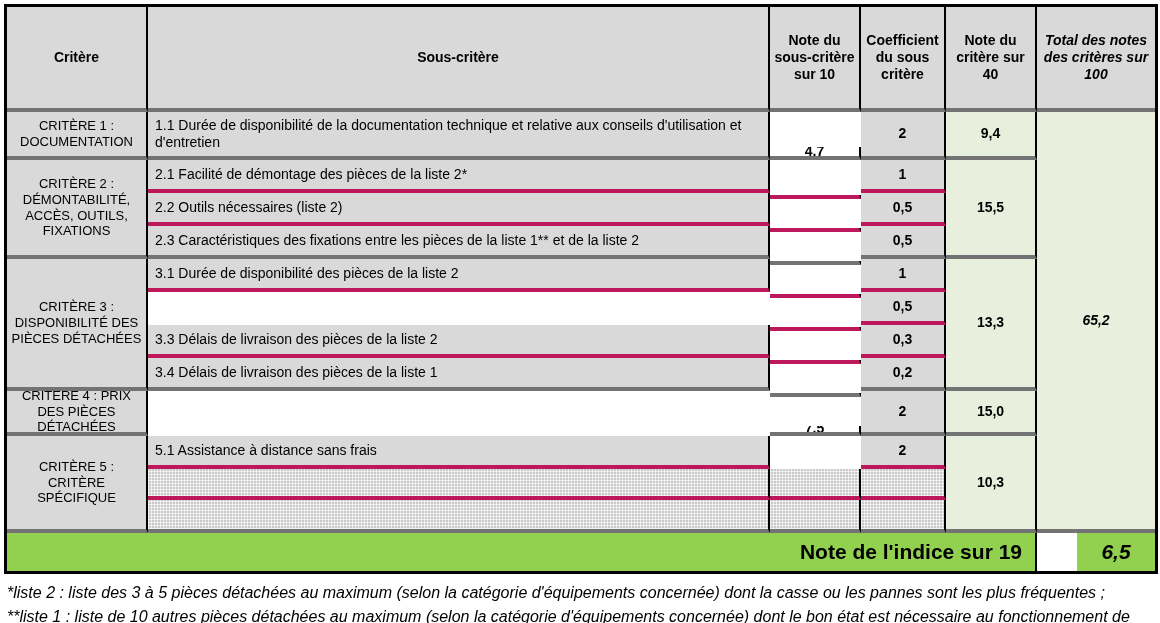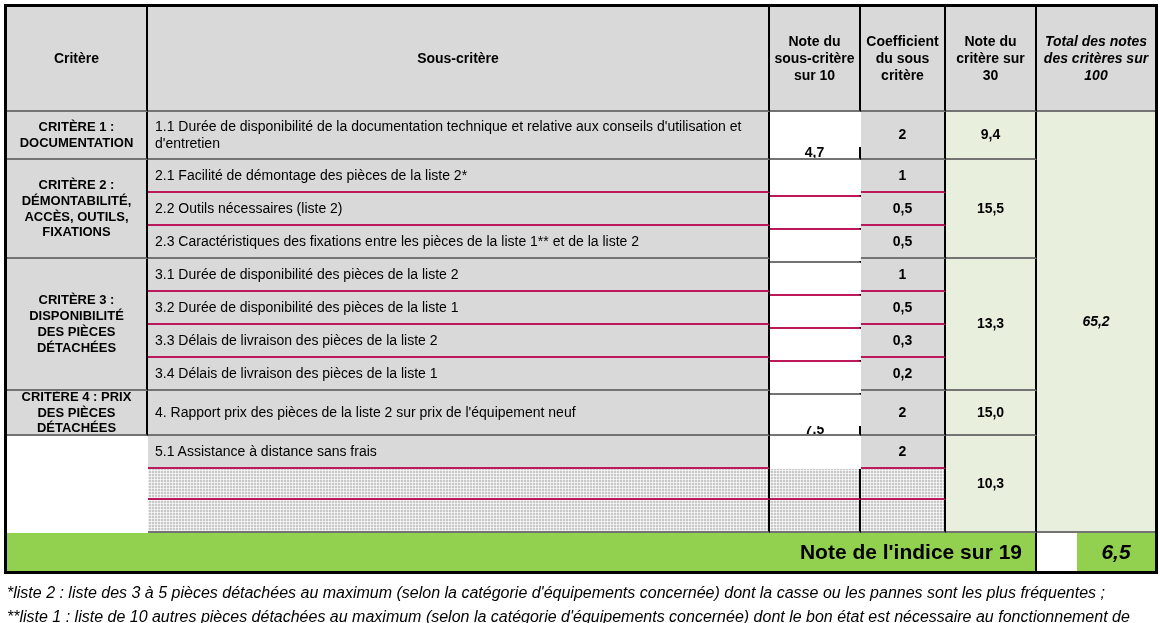--- a/index.html
+++ b/index.html
@@ -13,34 +13,34 @@
     display:grid;
     grid-template-columns:141px 622px 91px 85px 91px 118px;
     grid-template-rows:105px 48px 33px 33px 33px 33px 33px 33px 33px 45px 33px 31px 33px 38px;
     border:3px solid #000;
     width:1148px;
     background:#fff;
   }
   .cell{
     box-sizing:border-box;
     border-right:2px solid #000;
-    border-bottom:2px solid #be185d;
+    border-bottom:4px solid #be185d;
     display:flex;align-items:center;justify-content:center;
     font-size:14px;line-height:1.22;
     overflow:hidden;
   }
-  .bb2{border-bottom:2px solid #737373;}
+  .bb2{border-bottom:4px solid #737373;}
   .bbn{border-bottom:none;}
   .brn{border-right:none;font-style:italic;}
   .gray{background:#d9d9d9;}
   .lgreen{background:#e9efdd;}
   .bgreen{background:#92d050;}
   .wht{background:#fff;margin-top:35px;}
   .hdr{font-weight:bold;text-align:center;padding:2px 3px;}
-  .crit{font-weight:bold;text-align:center;padding:2px 12px;font-size:13px;}
+  .crit{font-weight:normal;text-align:center;padding:2px 4px;font-size:13px;}
   .sc{justify-content:flex-start;text-align:left;padding:2px 7px;}
   .num{font-weight:bold;}
   .hatch{
     background-color:#c9c9c9;
     background-image:
       repeating-linear-gradient(0deg, rgba(255,255,255,.65) 0 1px, rgba(0,0,0,0) 1px 3px),
       repeating-linear-gradient(90deg, rgba(255,255,255,.65) 0 1px, rgba(0,0,0,0) 1px 3px);
   }
   .idx-label{font-size:21px;font-weight:bold;justify-content:flex-end;padding-right:13px;}
   .idx-value{font-size:21px;font-weight:bold;margin-left:40px;}
@@ -48,21 +48,21 @@
 </style>
 </head>
 <body>
 
 <div class="grid">
 
   <div class="cell gray hdr bb2" style="grid-area:1/2/2/3">Sous-critère</div>
   <div class="cell gray hdr bb2" style="grid-area:1/1/2/2">Critère</div>
   <div class="cell gray hdr bb2" style="grid-area:1/3/2/4">Note du sous-critère sur 10</div>
   <div class="cell gray hdr bb2" style="grid-area:1/4/2/5">Coefficient du sous critère</div>
-  <div class="cell gray hdr bb2" style="grid-area:1/5/2/6">Note du critère sur 30</div>
+  <div class="cell gray hdr bb2" style="grid-area:1/5/2/6">Note du critère sur 40</div>
   <div class="cell gray hdr bb2 brn" style="grid-area:1/6/2/7">Total des notes des critères sur 100</div>
 
   <div class="cell gray crit bb2" style="grid-area:2/1/3/2">CRITÈRE 1 : DOCUMENTATION</div>
   <div class="cell gray sc bb2" style="grid-area:2/2/3/3">1.1 Durée de disponibilité de la documentation technique et relative aux conseils d'utilisation et d'entretien</div>
   <div class="cell wht num bb2" style="grid-area:2/3/3/4">4,7</div>
   <div class="cell gray num bb2" style="grid-area:2/4/3/5">2</div>
   <div class="cell lgreen num bb2" style="grid-area:2/5/3/6">9,4</div>
   <div class="cell lgreen num bb2 brn" style="grid-area:2/6/14/7">65,2</div>
 
   <div class="cell gray crit bb2" style="grid-area:3/1/6/2">CRITÈRE 2 : DÉMONTABILITÉ, ACCÈS, OUTILS, FIXATIONS</div>
@@ -74,37 +74,36 @@
   <div class="cell gray num" style="grid-area:4/4/5/5">0,5</div>
   <div class="cell gray sc bb2" style="grid-area:5/2/6/3">2.3 Caractéristiques des fixations entre les pièces de la liste 1** et de la liste 2</div>
   <div class="cell wht num bb2" style="grid-area:5/3/6/4">8,9</div>
   <div class="cell gray num bb2" style="grid-area:5/4/6/5">0,5</div>
   <div class="cell lgreen num bb2" style="grid-area:3/5/6/6">15,5</div>
 
   <div class="cell gray crit bb2" style="grid-area:6/1/10/2">CRITÈRE 3 : DISPONIBILITÉ DES PIÈCES DÉTACHÉES</div>
   <div class="cell gray sc" style="grid-area:6/2/7/3">3.1 Durée de disponibilité des pièces de la liste 2</div>
   <div class="cell wht num" style="grid-area:6/3/7/4">5,6</div>
   <div class="cell gray num" style="grid-area:6/4/7/5">1</div>
-  <div class="cell gray sc" style="grid-area:7/2/8/3">3.2 Durée de disponibilité des pièces de la liste 1</div>
   <div class="cell wht num" style="grid-area:7/3/8/4">5,6</div>
   <div class="cell gray num" style="grid-area:7/4/8/5">0,5</div>
   <div class="cell gray sc" style="grid-area:8/2/9/3">3.3 Délais de livraison des pièces de la liste 2</div>
   <div class="cell wht num" style="grid-area:8/3/9/4">10,0</div>
   <div class="cell gray num" style="grid-area:8/4/9/5">0,3</div>
   <div class="cell gray sc bb2" style="grid-area:9/2/10/3">3.4 Délais de livraison des pièces de la liste 1</div>
   <div class="cell wht num bb2" style="grid-area:9/3/10/4">10,0</div>
   <div class="cell gray num bb2" style="grid-area:9/4/10/5">0,2</div>
   <div class="cell lgreen num bb2" style="grid-area:6/5/10/6">13,3</div>
 
   <div class="cell gray crit bb2" style="grid-area:10/1/11/2">CRITÈRE 4 : PRIX DES PIÈCES DÉTACHÉES</div>
-  <div class="cell gray sc bb2" style="grid-area:10/2/11/3">4. Rapport prix des pièces de la liste 2 sur prix de l'équipement neuf</div>
   <div class="cell wht num bb2" style="grid-area:10/3/11/4">7,5</div>
   <div class="cell gray num bb2" style="grid-area:10/4/11/5">2</div>
   <div class="cell lgreen num bb2" style="grid-area:10/5/11/6">15,0</div>
 
+  <div class="cell gray crit bb2" style="grid-area:11/1/14/2">CRITÈRE 5 : CRITÈRE SPÉCIFIQUE</div>
   <div class="cell gray sc" style="grid-area:11/2/12/3">5.1 Assistance à distance sans frais</div>
   <div class="cell wht num" style="grid-area:11/3/12/4">6,0</div>
   <div class="cell gray num" style="grid-area:11/4/12/5">2</div>
   <div class="cell hatch" style="grid-area:12/2/13/3"></div>
   <div class="cell hatch" style="grid-area:12/3/13/4"></div>
   <div class="cell hatch" style="grid-area:12/4/13/5"></div>
   <div class="cell hatch bb2" style="grid-area:13/2/14/3"></div>
   <div class="cell hatch bb2" style="grid-area:13/3/14/4"></div>
   <div class="cell hatch bb2" style="grid-area:13/4/14/5"></div>
   <div class="cell lgreen num bb2" style="grid-area:11/5/14/6">10,3</div>

